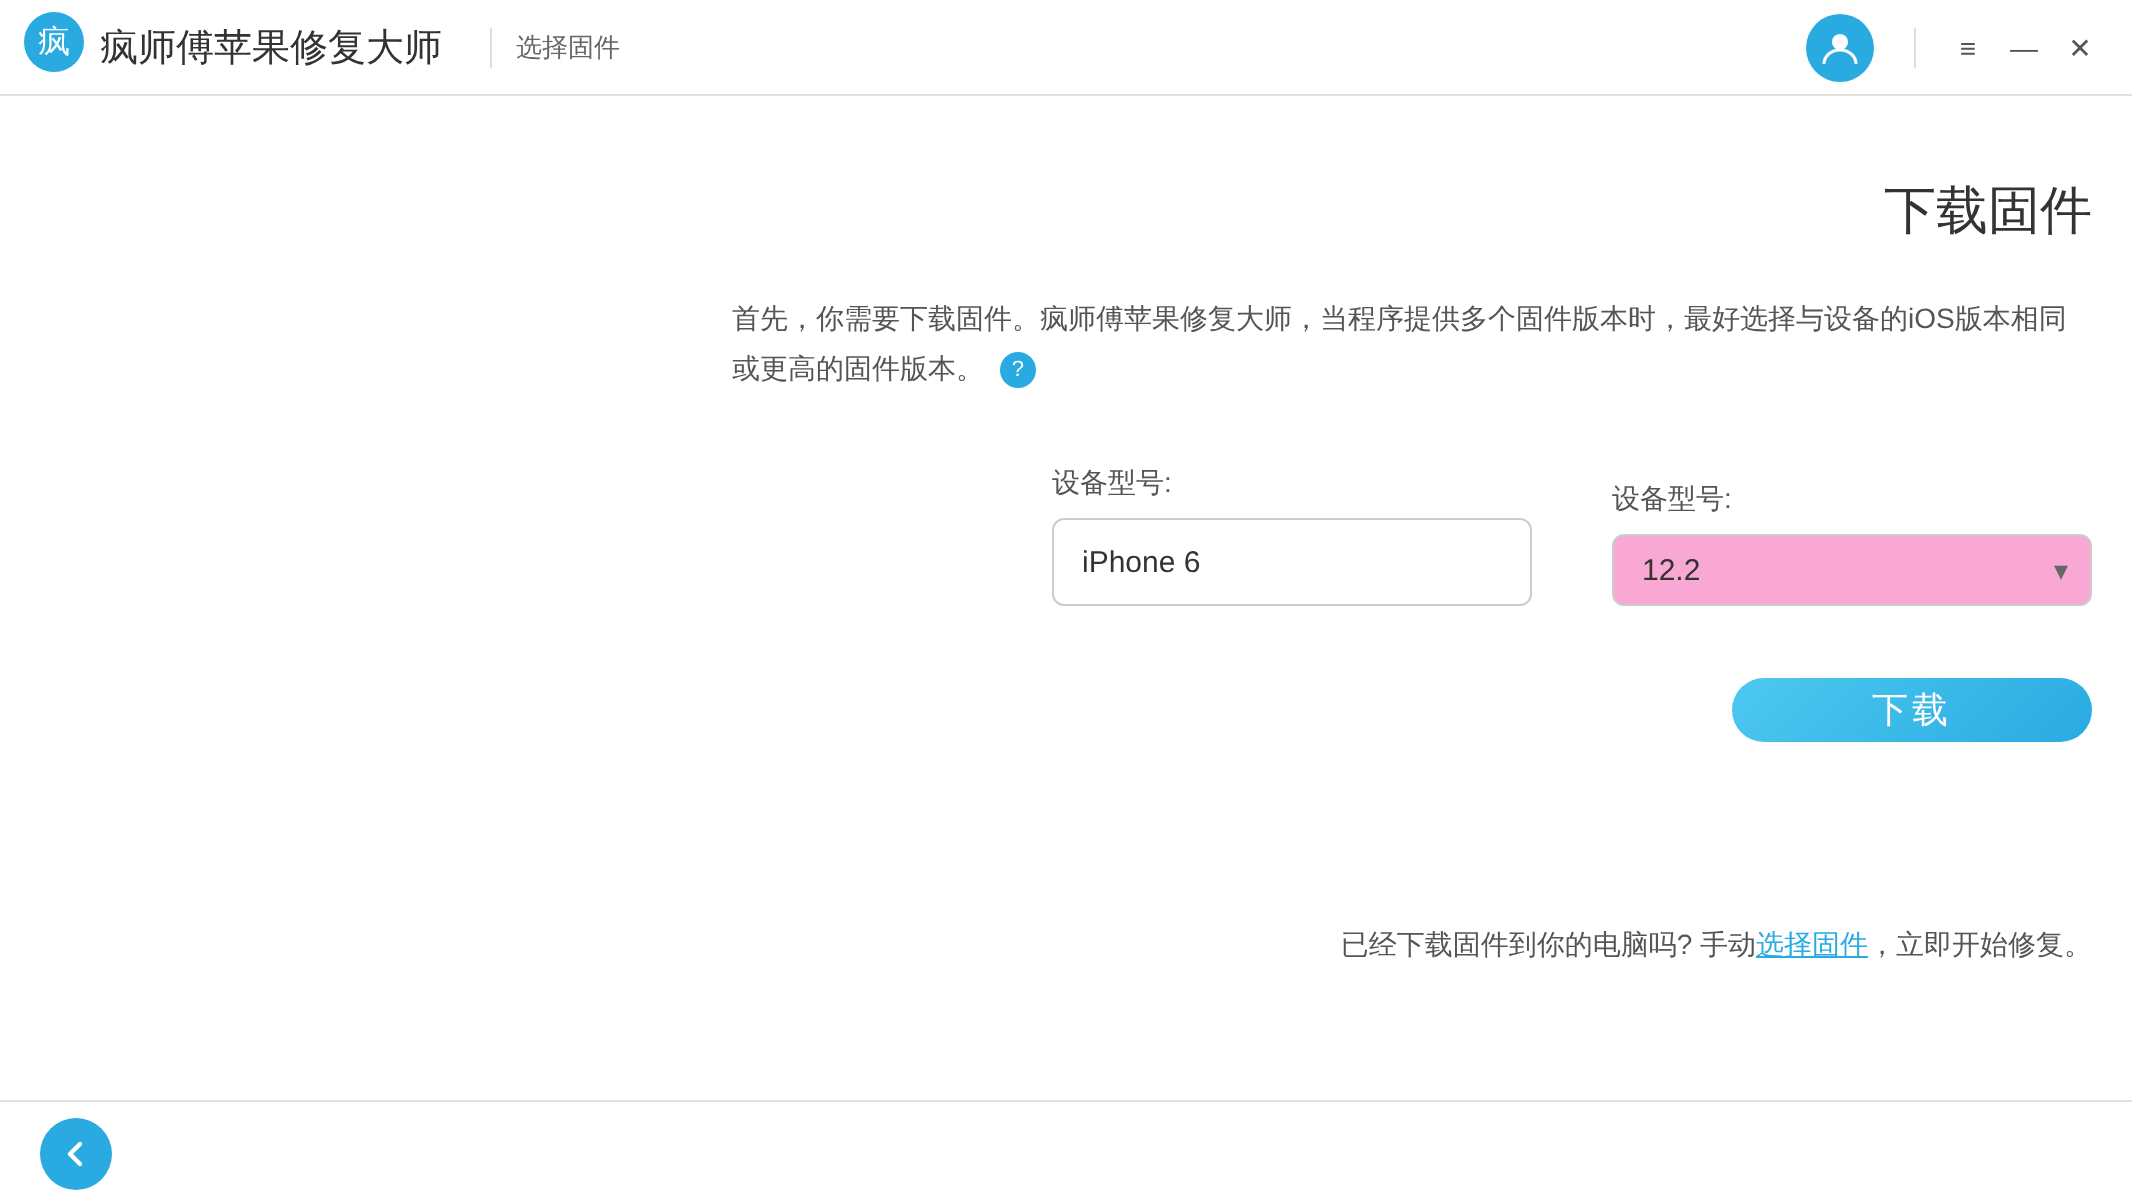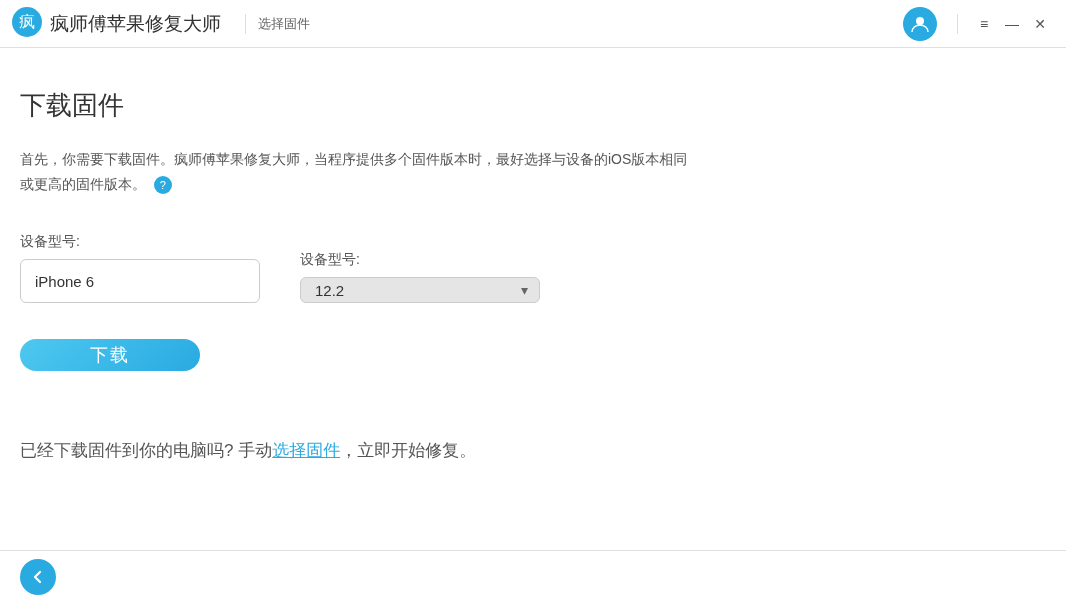--- a/index.html
+++ b/index.html
@@ -69,21 +69,21 @@
       justify-content: center;
       color: #555;
       font-size: 14px;
     }
 
     
     .main-content {
       flex: 1;
       display: flex;
       flex-direction: column;
-      align-items: flex-start;
+      align-items: flex-end;
       padding: 40px 20px 20px;
       position: relative;
       overflow: hidden;
     }
 
     .page-title {
       font-size: 26px;
       color: #333;
       font-weight: 500;
       margin-bottom: 24px;
@@ -144,28 +144,28 @@
       outline: none;
       background: #fff;
     }
 
     .firmware-select-wrapper {
       position: relative;
       width: 240px;
     }
     .firmware-select {
       width: 100%;
-      height: 26px;
+      height: 36px;
       border: 1px solid #ccc;
       border-radius: 6px;
       padding: 0 36px 0 14px;
       font-size: 15px;
       color: #333;
       outline: none;
-      background: #e5e5e5;
+      background: #f9a8d4;
       appearance: none;
       cursor: pointer;
     }
     .select-arrow {
       position: absolute;
       right: 12px;
       top: 50%;
       transform: translateY(-50%);
       color: #666;
       pointer-events: none;
@@ -180,22 +180,22 @@
       border-radius: 23px;
       color: white;
       font-size: 18px;
       cursor: pointer;
       letter-spacing: 2px;
       transition: opacity 0.2s;
     }
 
     .footer-text {
       position: absolute;
-      bottom: 88px;
-      font-size: 17px;
+      bottom: 68px;
+      font-size: 14px;
       color: #555;
     }
     .footer-link {
       color: #29aae1;
       text-decoration: underline;
       cursor: pointer;
     }
 
     
     .bottom-bar {

